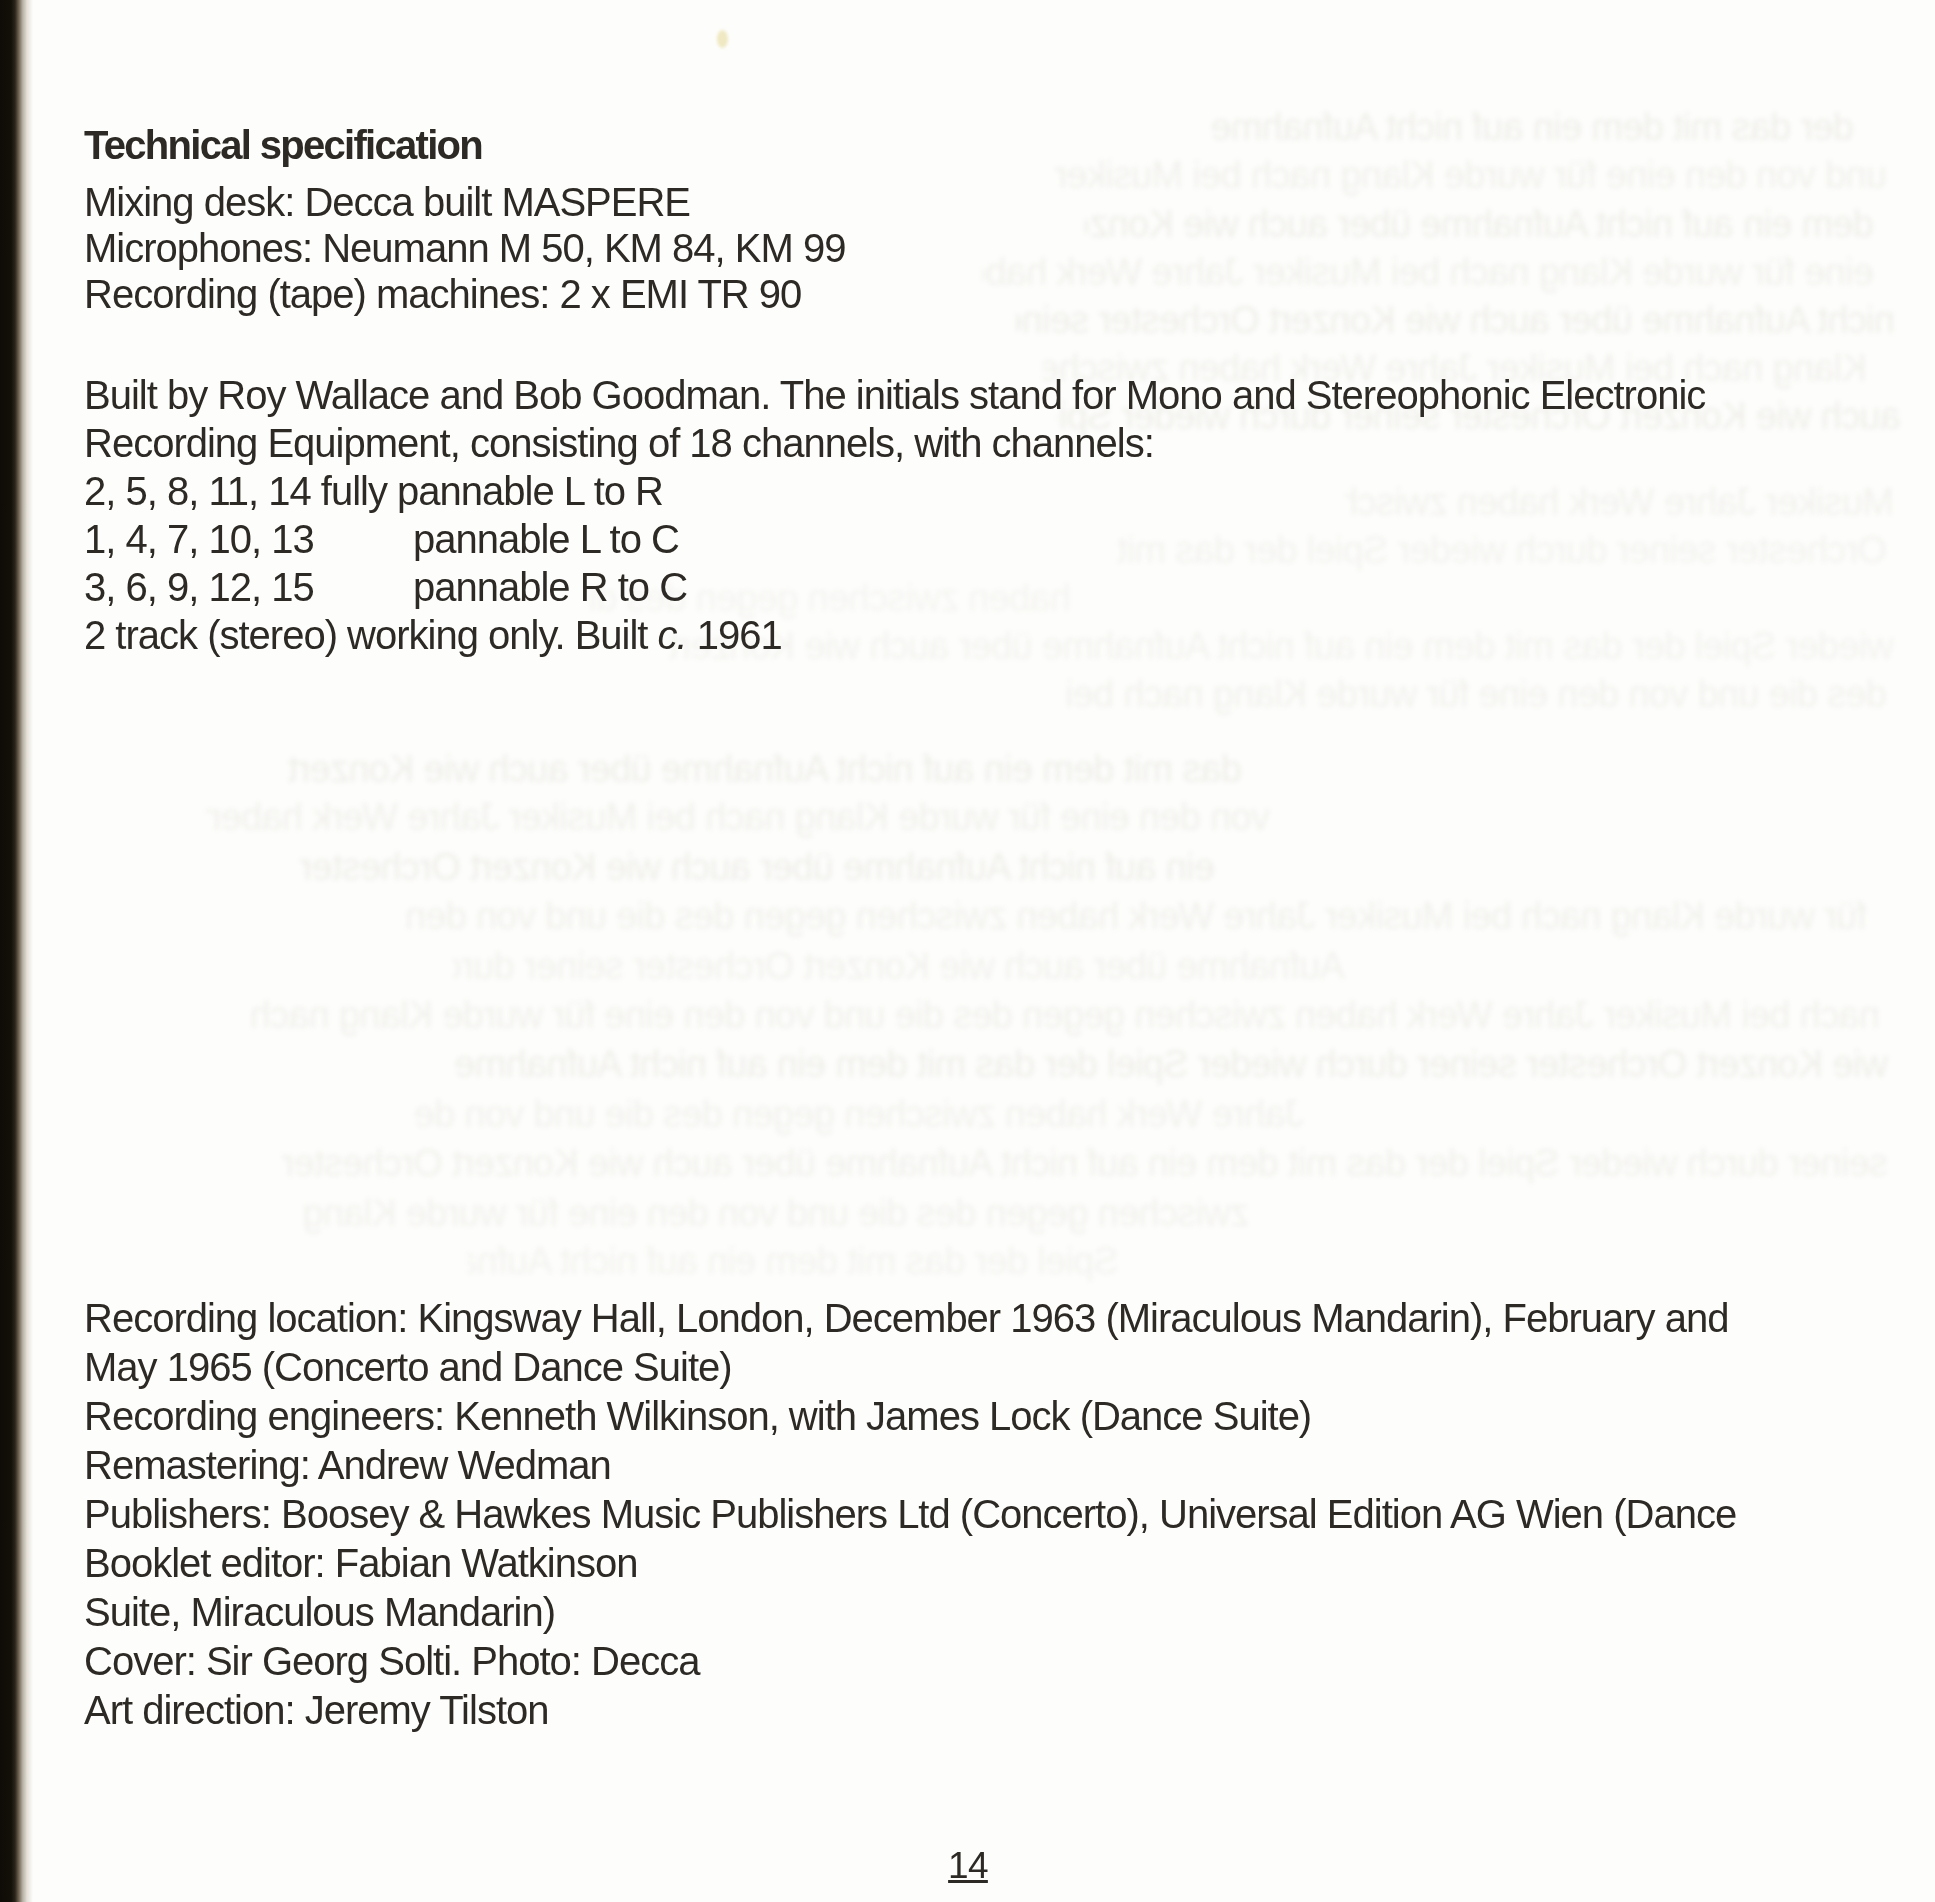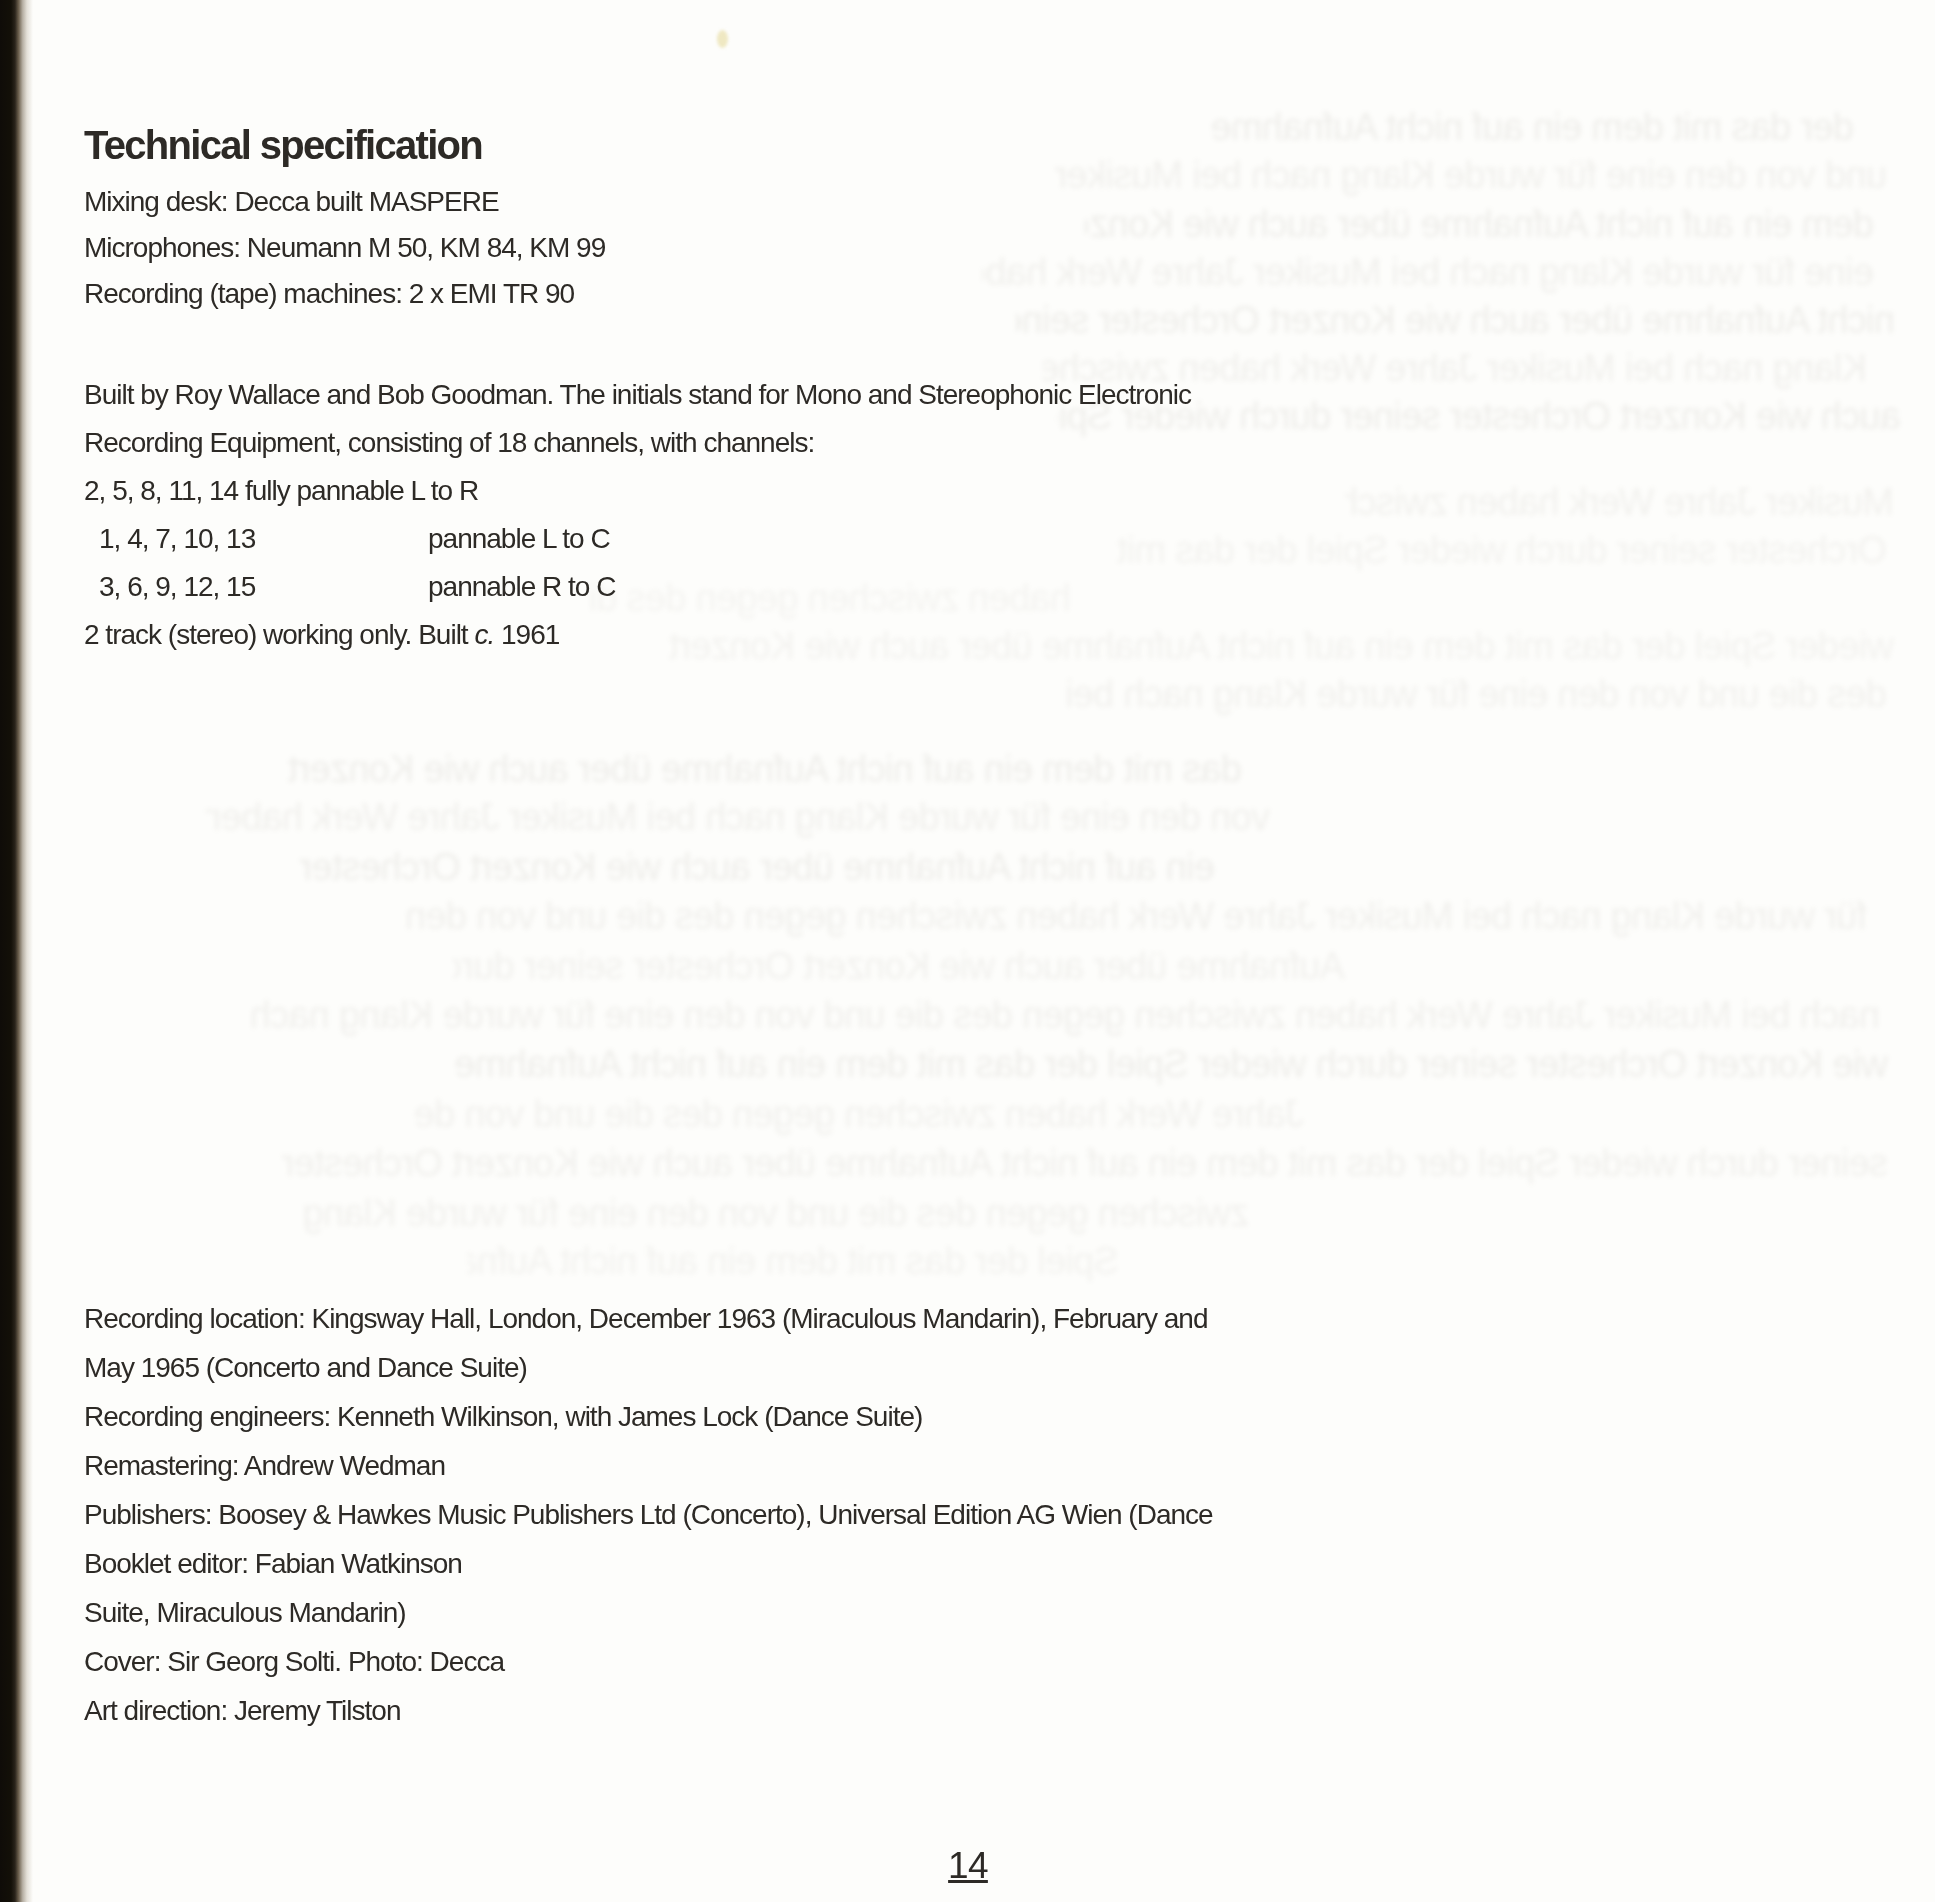--- a/index.html
+++ b/index.html
@@ -44,39 +44,38 @@
     position: absolute;
     left: 717px; top: 30px;
     width: 11px; height: 18px;
     background: #efe8c2;
     border-radius: 50%;
     filter: blur(1.4px);
   }
   .block {
     position: absolute;
     left: 84px;
-    font-size: 28px;
+    font-size: 40px;
     letter-spacing: -1px;
     white-space: nowrap;
   }
   #heading {
     top: 122px;
     font-size: 40px;
     font-weight: bold;
     letter-spacing: -1.7px;
     line-height: 46px;
   }
   #spec    { top: 179px;  line-height: 46px; }
   #maspere { top: 371px;  line-height: 48px; }
   #credits { top: 1294px; line-height: 49px; }
   .tline { white-space: nowrap; }
   .nums-wide {
     display: inline-block;
     width: 329px;
-    margin-left: 15px;
   }
   .it { font-style: italic; }
   #pagenum {
     position: absolute;
     top: 1845px;
     left: 0;
     width: 1936px;
     text-align: center;
     font-size: 37px;
     letter-spacing: -0.7px;

